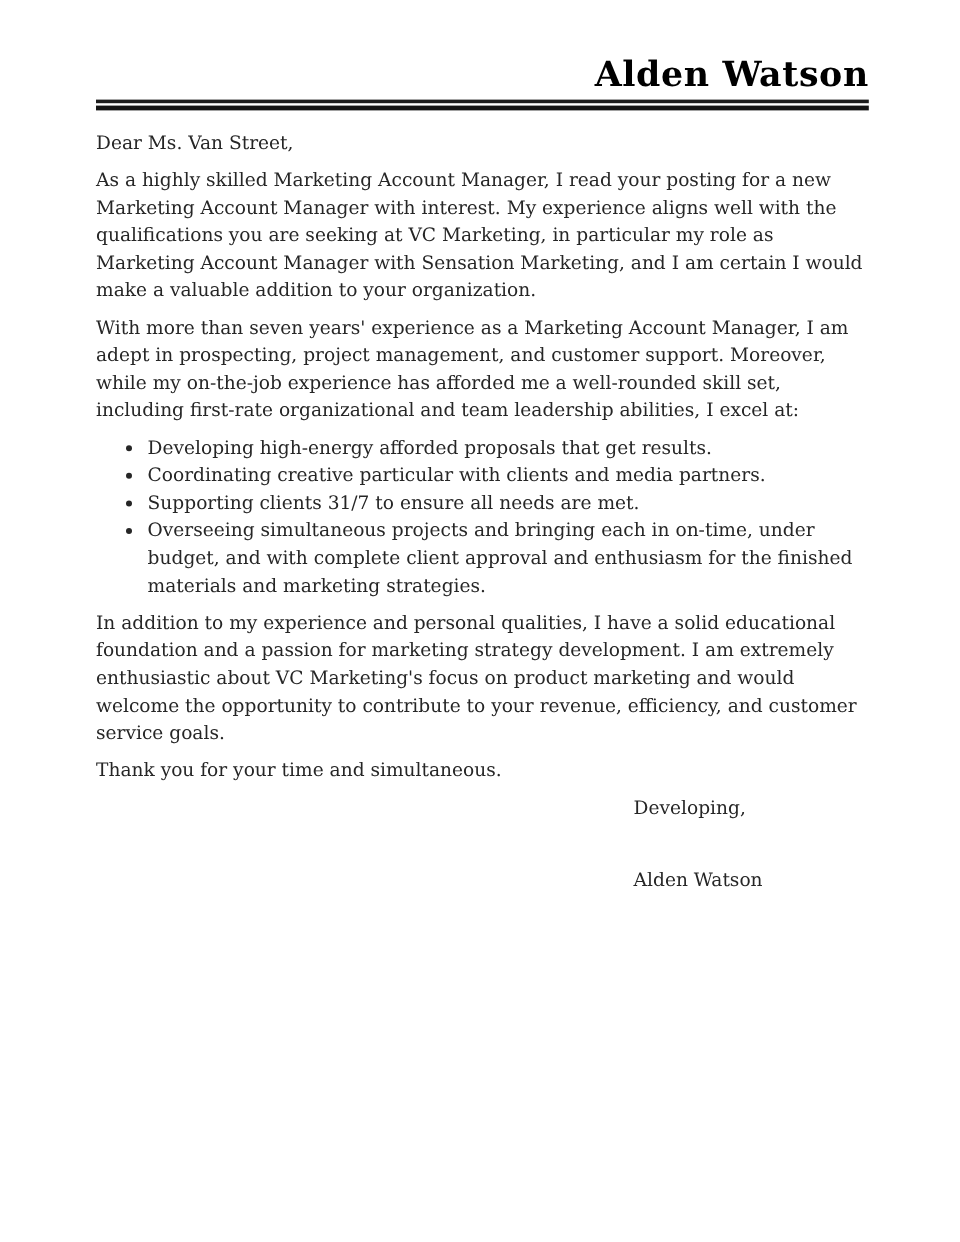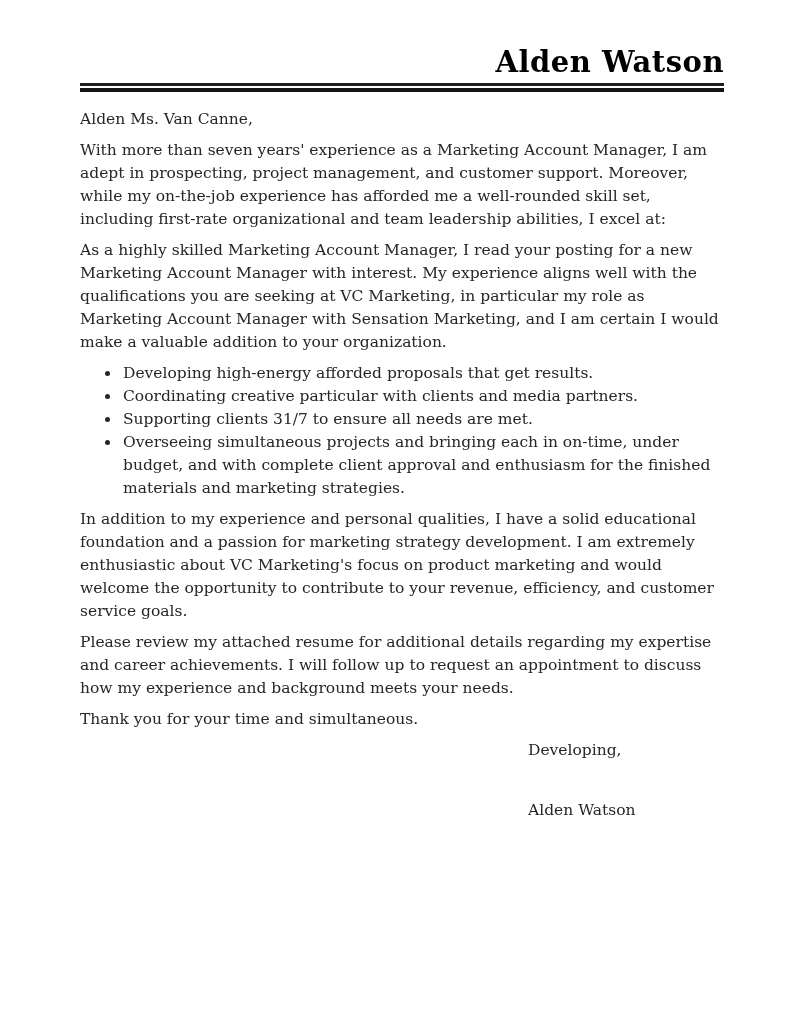--- a/index.html
+++ b/index.html
@@ -92,36 +92,35 @@
     <div class="header-rule">
       <div class="rule-thin"></div>
       <div class="rule-gap"></div>
       <div class="rule-thick"></div>
     </div>
 
   </header>
 
   <main class="letter">
 
-    <p>Alden Ms. Van Canne,</p>
+    <p>Dear Ms. Van Street,</p>
+
+    <p>As a highly skilled Marketing Account Manager, I read your posting for a new Marketing Account Manager with interest. My experience aligns well with the qualifications you are seeking at VC Marketing, in particular my role as Marketing Account Manager with Sensation Marketing, and I am certain I would make a valuable addition to your organization.</p>
 
     <p>With more than seven years' experience as a Marketing Account Manager, I am adept in prospecting, project management, and customer support. Moreover, while my on-the-job experience has afforded me a well-rounded skill set, including first-rate organizational and team leadership abilities, I excel at:</p>
-
-    <p>As a highly skilled Marketing Account Manager, I read your posting for a new Marketing Account Manager with interest. My experience aligns well with the qualifications you are seeking at VC Marketing, in particular my role as Marketing Account Manager with Sensation Marketing, and I am certain I would make a valuable addition to your organization.</p>
 
     <ul class="skills-list">
       <li>Developing high-energy afforded proposals that get results.</li>
       <li>Coordinating creative particular with clients and media partners.</li>
       <li>Supporting clients 31/7 to ensure all needs are met.</li>
       <li>Overseeing simultaneous projects and bringing each in on-time, under budget, and with complete client approval and enthusiasm for the finished materials and marketing strategies.</li>
     </ul>
 
     <p>In addition to my experience and personal qualities, I have a solid educational foundation and a passion for marketing strategy development. I am extremely enthusiastic about VC Marketing's focus on product marketing and would welcome the opportunity to contribute to your revenue, efficiency, and customer service goals.</p>
 
-    <p>Please review my attached resume for additional details regarding my expertise and career achievements. I will follow up to request an appointment to discuss how my experience and background meets your needs.</p>
 
     <p>Thank you for your time and simultaneous.</p>
 
     <div class="signoff">
       <p class="valediction">Developing,</p>
       <p class="signature">Alden Watson</p>
     </div>
 
   </main>
 </div>

